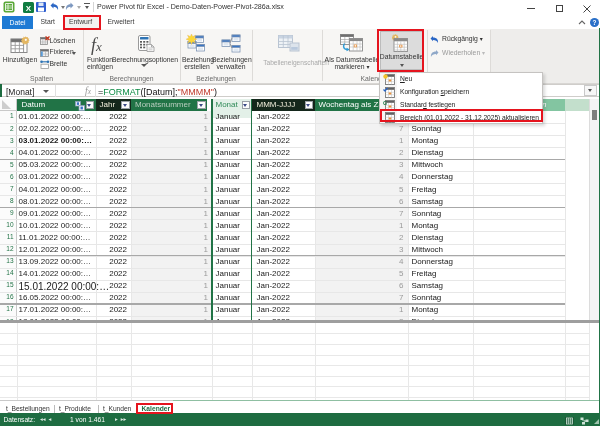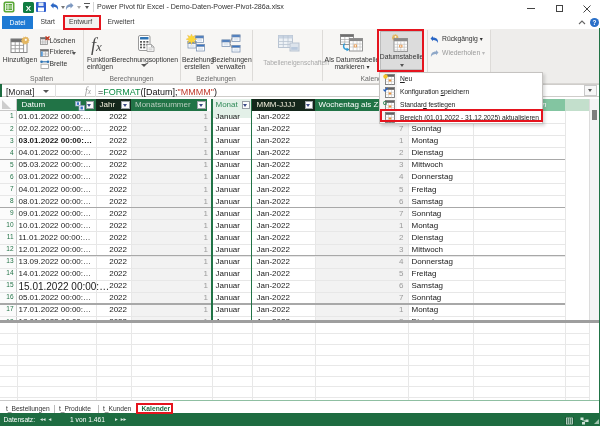--- a/index.html
+++ b/index.html
@@ -393,21 +393,21 @@
 <div style="position:absolute;left:0;top:182.64px;width:13.5px;text-align:right;font-size:6.5px;color:#217346;">15</div>
 <div style="position:absolute;left:18.5px;top:182.34px;font-size:10px;color:#1a1a1a;white-space:nowrap;">15.01.2022 00:00:…</div>
 <div style="position:absolute;left:95.5px;top:182.34px;width:31.5px;text-align:right;font-size:8px;color:#1a1a1a;">2022</div>
 <div style="position:absolute;left:131px;top:182.34px;width:77.0px;text-align:right;font-size:8px;color:#9a9a9a;">1</div>
 <div style="position:absolute;left:215.5px;top:182.34px;font-size:8px;color:#1a1a1a;">Januar</div>
 <div style="position:absolute;left:256.5px;top:182.34px;font-size:8px;color:#1a1a1a;">Jan-2022</div>
 <div style="position:absolute;left:314.5px;top:182.34px;width:89.0px;text-align:right;font-size:8px;color:#9a9a9a;">6</div>
 <div style="position:absolute;left:411.5px;top:182.34px;font-size:8px;color:#1a1a1a;">Samstag</div>
 <div style="position:absolute;left:0;top:205.16px;width:564.5px;height:1px;background:#e7e7e7;"></div>
 <div style="position:absolute;left:0;top:194.7px;width:13.5px;text-align:right;font-size:6.5px;color:#217346;">16</div>
-<div style="position:absolute;left:18.5px;top:194.4px;font-size:8px;color:#1a1a1a;white-space:nowrap;">05.01.2022 00:00:…</div>
+<div style="position:absolute;left:18.5px;top:194.4px;font-size:8px;color:#1a1a1a;white-space:nowrap;">16.05.2022 00:00:…</div>
 <div style="position:absolute;left:95.5px;top:194.4px;width:31.5px;text-align:right;font-size:8px;color:#1a1a1a;">2022</div>
 <div style="position:absolute;left:131px;top:194.4px;width:77.0px;text-align:right;font-size:8px;color:#9a9a9a;">1</div>
 <div style="position:absolute;left:215.5px;top:194.4px;font-size:8px;color:#1a1a1a;">Januar</div>
 <div style="position:absolute;left:256.5px;top:194.4px;font-size:8px;color:#1a1a1a;">Jan-2022</div>
 <div style="position:absolute;left:314.5px;top:194.4px;width:89.0px;text-align:right;font-size:8px;color:#9a9a9a;">7</div>
 <div style="position:absolute;left:411.5px;top:194.4px;font-size:8px;color:#1a1a1a;">Sonntag</div>
 <div style="position:absolute;left:0;top:217.22px;width:564.5px;height:1px;background:#e7e7e7;"></div>
 <div style="position:absolute;left:0;top:206.76px;width:13.5px;text-align:right;font-size:6.5px;color:#217346;">17</div>
 <div style="position:absolute;left:18.5px;top:206.46px;font-size:8px;color:#1a1a1a;white-space:nowrap;">17.01.2022 00:00:…</div>
 <div style="position:absolute;left:95.5px;top:206.46px;width:31.5px;text-align:right;font-size:8px;color:#1a1a1a;">2022</div>

